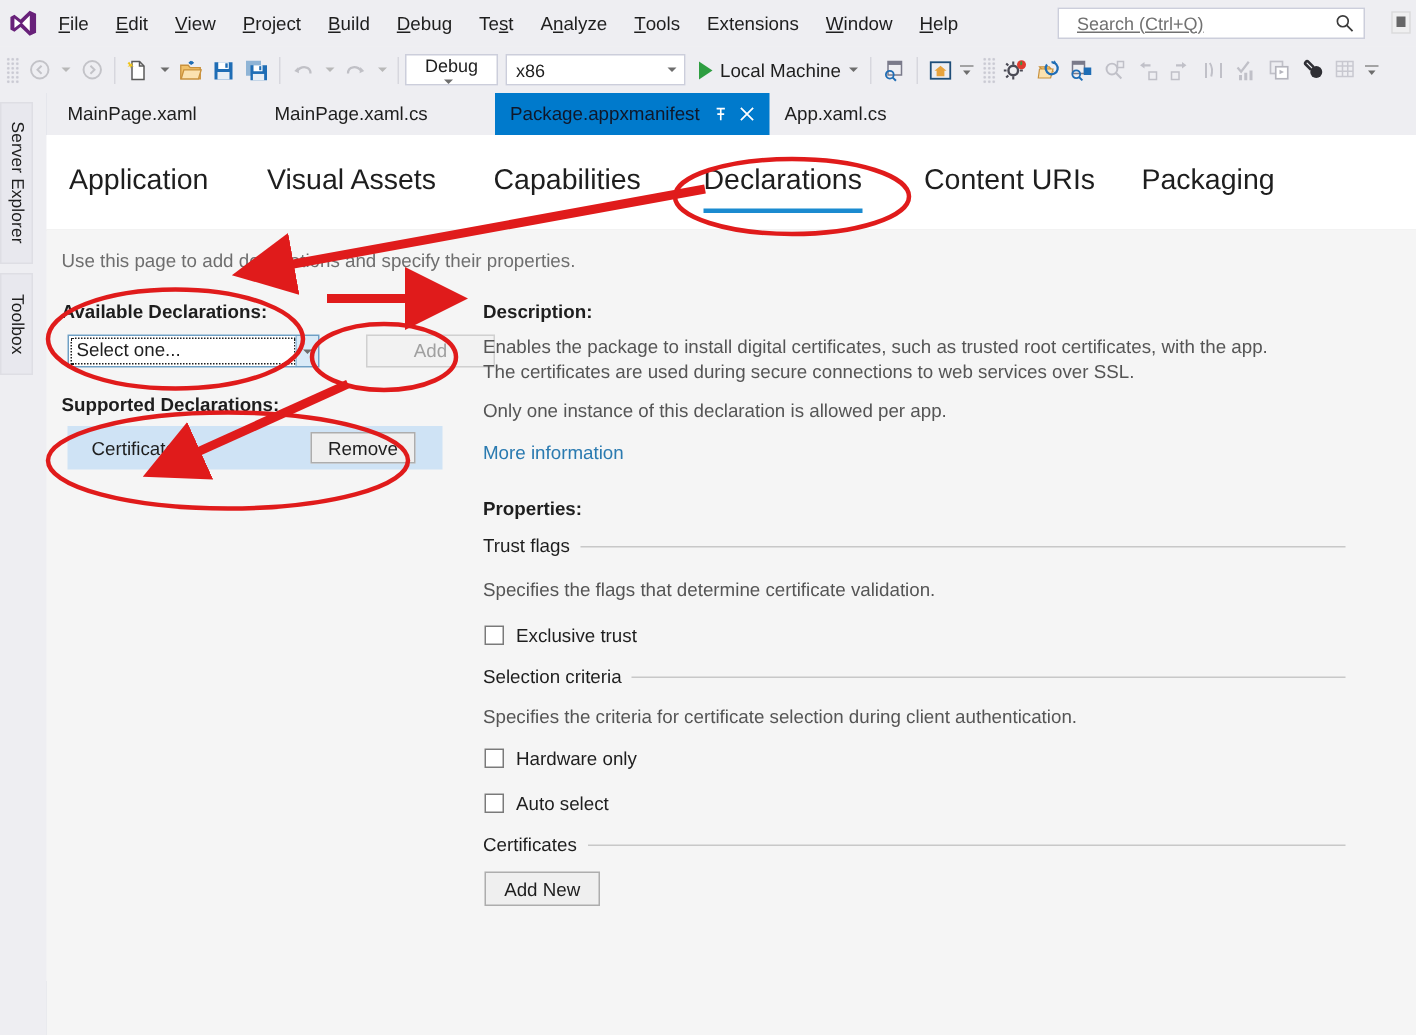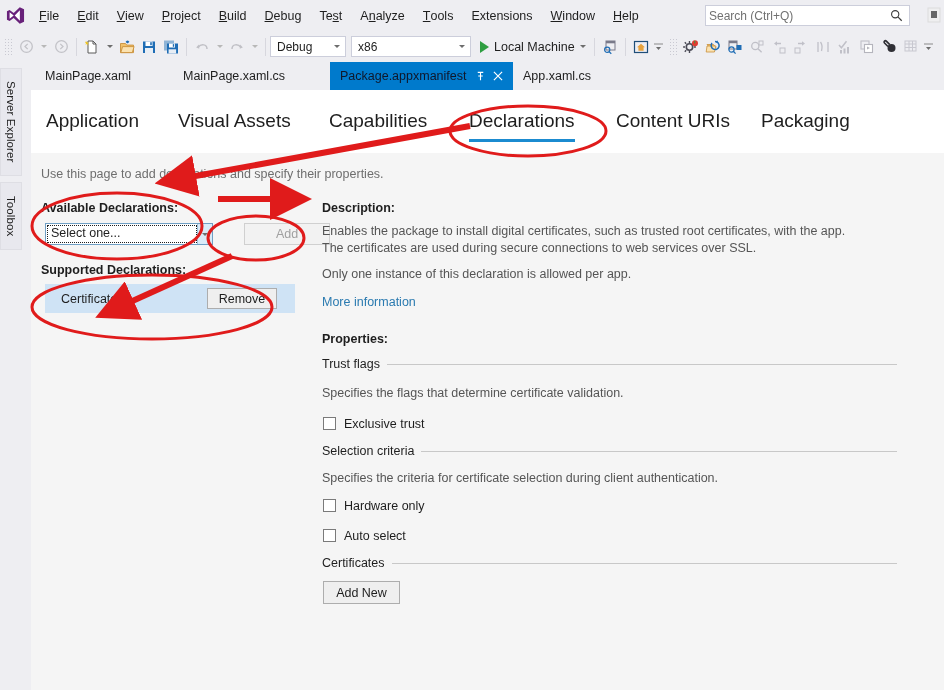--- a/index.html
+++ b/index.html
@@ -37,22 +37,22 @@
   .searchbox {
     position: absolute; left: 705px; top: 5px;
     width: 205px; height: 21px;
     background: #ffffff;
     border: 1px solid #cccedb;
     display: flex; align-items: center;
     box-sizing: border-box;
   }
   .searchbox .sp {
     font-size: 12px; color: #717171;
-    padding-left: 3px; flex: 1;
-    white-space: nowrap; overflow: hidden;
+    padding-left: 12px; flex: 1;
+    white-space: nowrap; overflow: hidden; text-decoration: underline;
   }
   .searchbox .mag { padding-right: 6px; display:flex; align-items:center; }
   .edge-icon {
     position: absolute; left: 927px; top: 7px;
     width: 16px; height: 16px; opacity: .75;
   }
 
   
   .toolbar {
     position: absolute; left: 0; top: 31px;
@@ -350,21 +350,21 @@
       <svg width="16" height="16" viewBox="0 0 16 16">
         <path d="M12 8.5c-3-4-9-3.5-9 1.5" fill="none" stroke="#c0c0c6" stroke-width="1.5"></path>
         <path d="M13.8 8.4l-2.6-2.8-.5 4.2z" fill="#c0c0c6"></path>
       </svg>
     </div>
     <div class="tbtn sm">
         <div class="arrowdn gray"></div>
       </div>
     <div class="tsep"></div>
 
-    <div class="combo" style="width:76px;">
+    <div class="combo" style="width:62px;flex-direction:column;">
       <div class="lbl">Debug</div>
       <div class="cb">
           <div class="arrowdn"></div>
         </div>
     </div>
     <div class="combo" style="width:120px;">
       <div class="lbl">x86</div>
       <div class="cb">
           <div class="arrowdn"></div>
         </div>

